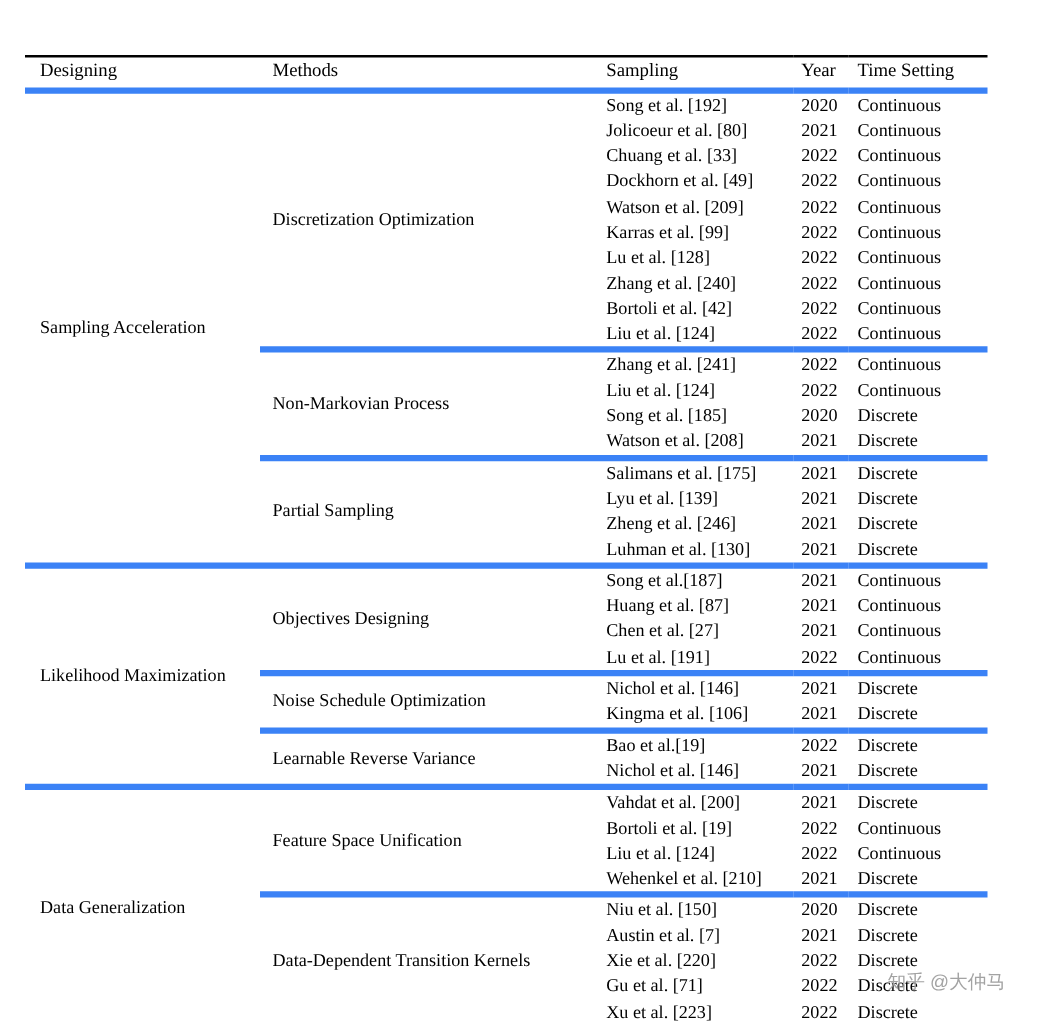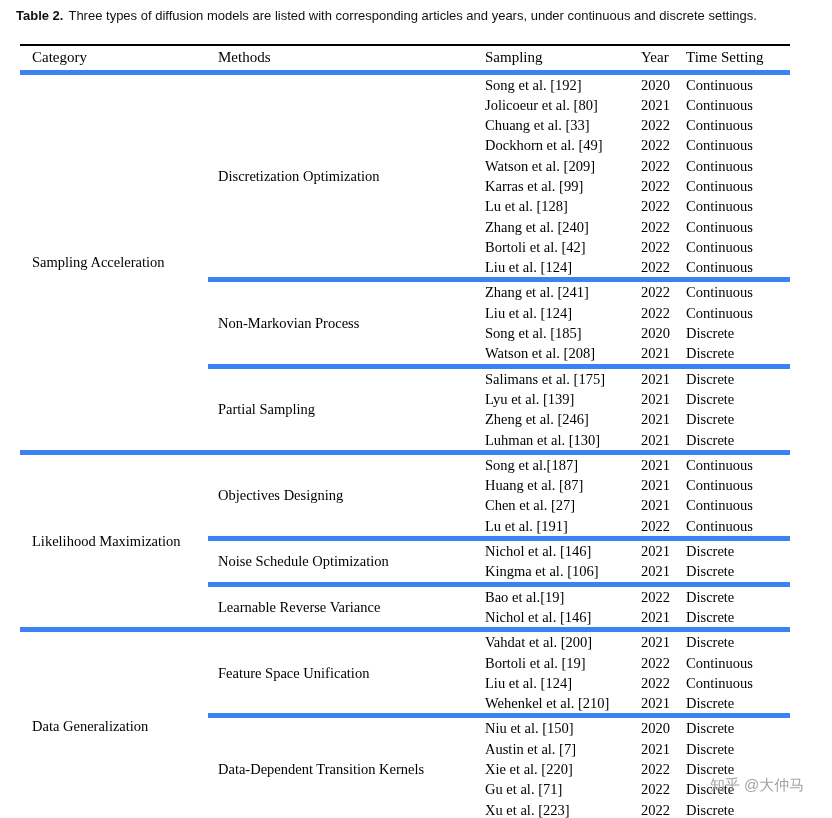--- a/index.html
+++ b/index.html
@@ -63,28 +63,25 @@
     color: #a3a3a3;
     white-space: nowrap;
   }
   .watermark .brand { margin-right: 4px; }
 </style>
 </head>
 <body>
 
 <div class="page">
 
-  <div class="caption">
-    <span class="caption-label">Table 2.</span><span class="caption-text">Three types of diffusion models are listed with corresponding articles and years, under continuous and discrete settings.</span>
-  </div>
 
   <table class="data-table">
     <thead>
       <tr>
-        <th class="col-category">Category</th>
+        <th class="col-category">Designing</th>
         <th class="col-methods">Methods</th>
         <th class="col-article">Sampling</th>
         <th class="col-year">Year</th>
         <th class="col-setting">Time Setting</th>
       </tr>
     </thead>
     <tbody>
         <tr class="method-start">
           <td class="cell category-cell" rowspan="18">Sampling Acceleration</td>
           <td class="cell methods-cell" rowspan="10">Discretization Optimization</td>

